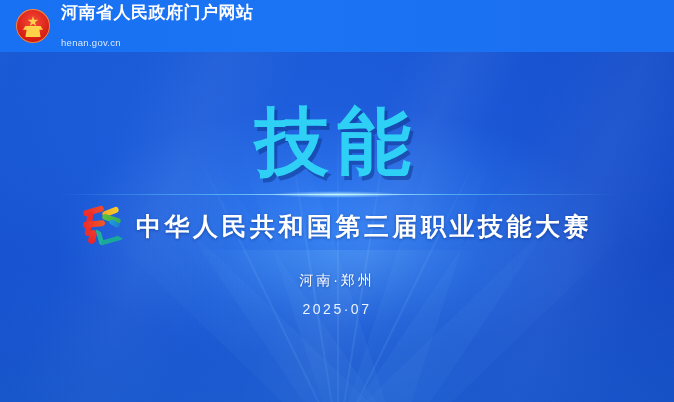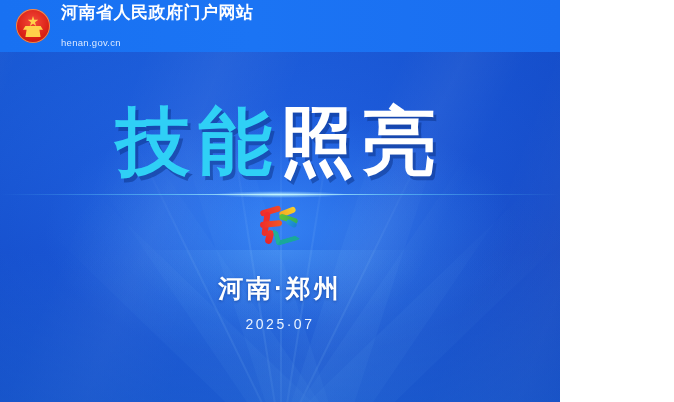--- a/index.html
+++ b/index.html
@@ -3,21 +3,21 @@
 <meta charset="utf-8">
 <style>
   * { margin:0; padding:0; box-sizing:border-box; }
   html, body {
     width:674px; height:402px;
     overflow:hidden;
     font-family:"Liberation Sans", sans-serif;
   }
   #poster {
     position:relative;
-    width:560px; height:402px;
+    width:674px; height:402px;
     background:#701a75;
     overflow:hidden;
   }
 
   
   .bg-base {
     position:absolute; inset:0;
     background:
       radial-gradient(ellipse 60% 45% at 50% 58%, #2a7cf5 0%, rgba(42,124,245,0) 70%),
       linear-gradient(160deg, #1c6bf0 0%, #1558e0 45%, #1247c9 100%);
@@ -224,23 +224,23 @@
     font-weight:bold;
     letter-spacing:3.5px;
     white-space:nowrap;
     text-shadow:0 1px 3px rgba(5,35,110,0.5);
   }
 
   
   .location {
     margin-top:26px;
     color:#ffffff;
-    font-size:25px;
+    font-size:14px;
     letter-spacing:3px;
-    font-weight:bold;
+    font-weight:normal;
     text-shadow:0 1px 3px rgba(5,35,110,0.45);
   }
   .date {
     margin-top:11px;
     color:#eaf3ff;
     font-size:14px;
     letter-spacing:2.5px;
   }
 </style>
 </head>
@@ -275,35 +275,35 @@
     <div class="brand-text">
       <div class="brand-title">河南省人民政府门户网站</div>
       <div class="brand-url">henan.gov.cn</div>
     </div>
   </div>
 
   <div class="stage">
 
     <div class="main-title">
       <span class="t-cyan">技能</span>
-      <span class="t-white">照亮</span>
     </div>
 
     <div class="streak"></div>
 
     <div class="subtitle-row">
       <div class="comp-logo">
         <div class="stroke cl-1"></div>
         <div class="stroke cl-2"></div>
         <div class="stroke cl-3"></div>
         <div class="stroke cl-4"></div>
         <div class="stroke cl-5"></div>
         <div class="stroke cl-6"></div>
         <div class="stroke cl-7"></div>
         <div class="stroke cl-8"></div>
       </div>
+      <div class="subtitle-text">中华人民共和国第三届职业技能大赛</div>
     </div>
 
     <div class="location">河南·郑州</div>
     <div class="date">2025·07</div>
 
   </div>
 </div>
 
 </body></html>

